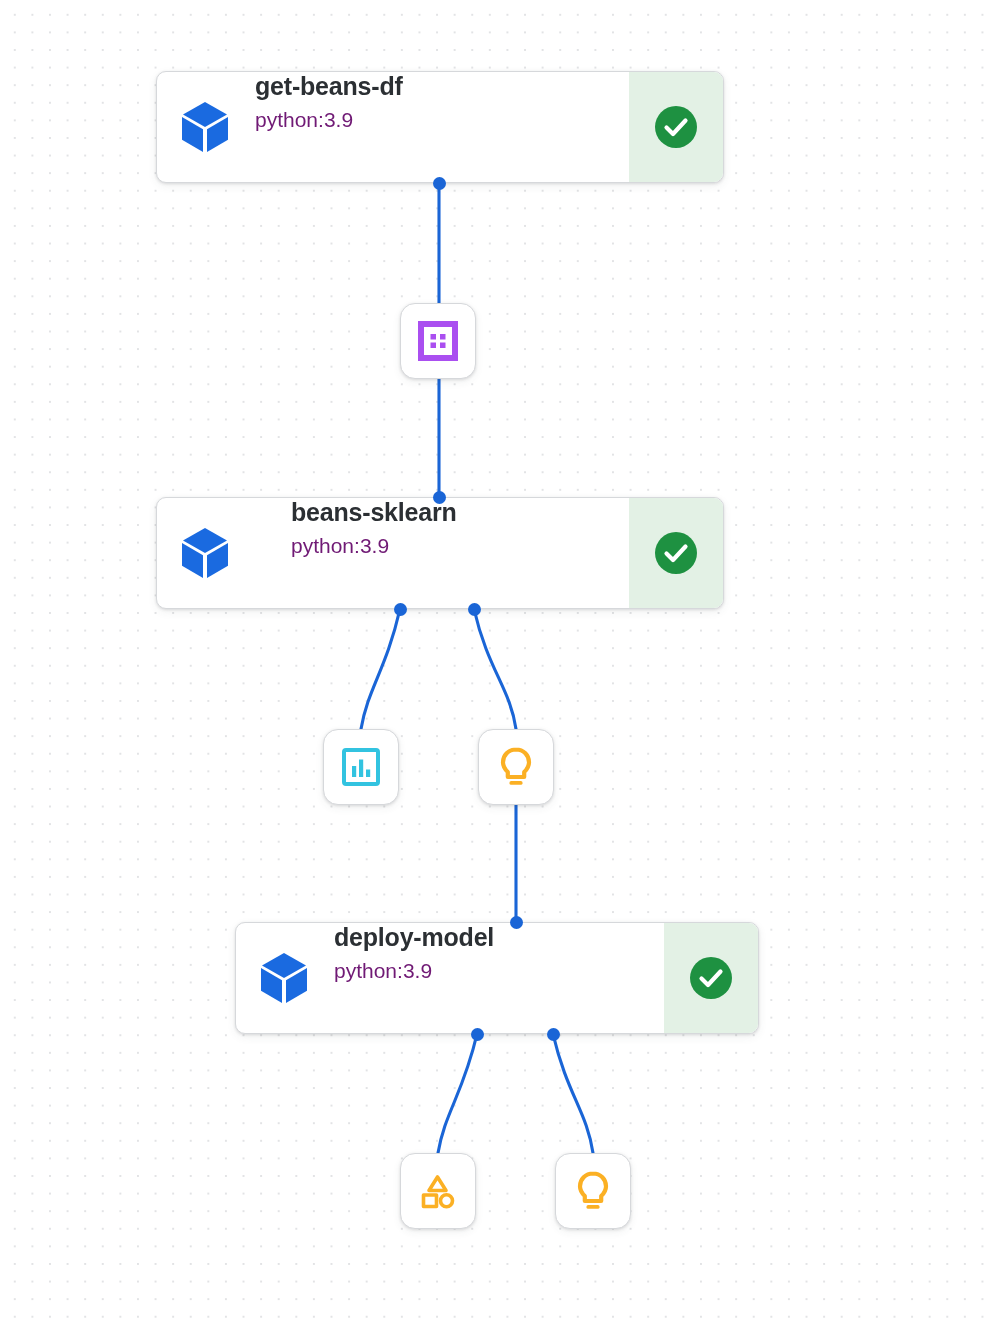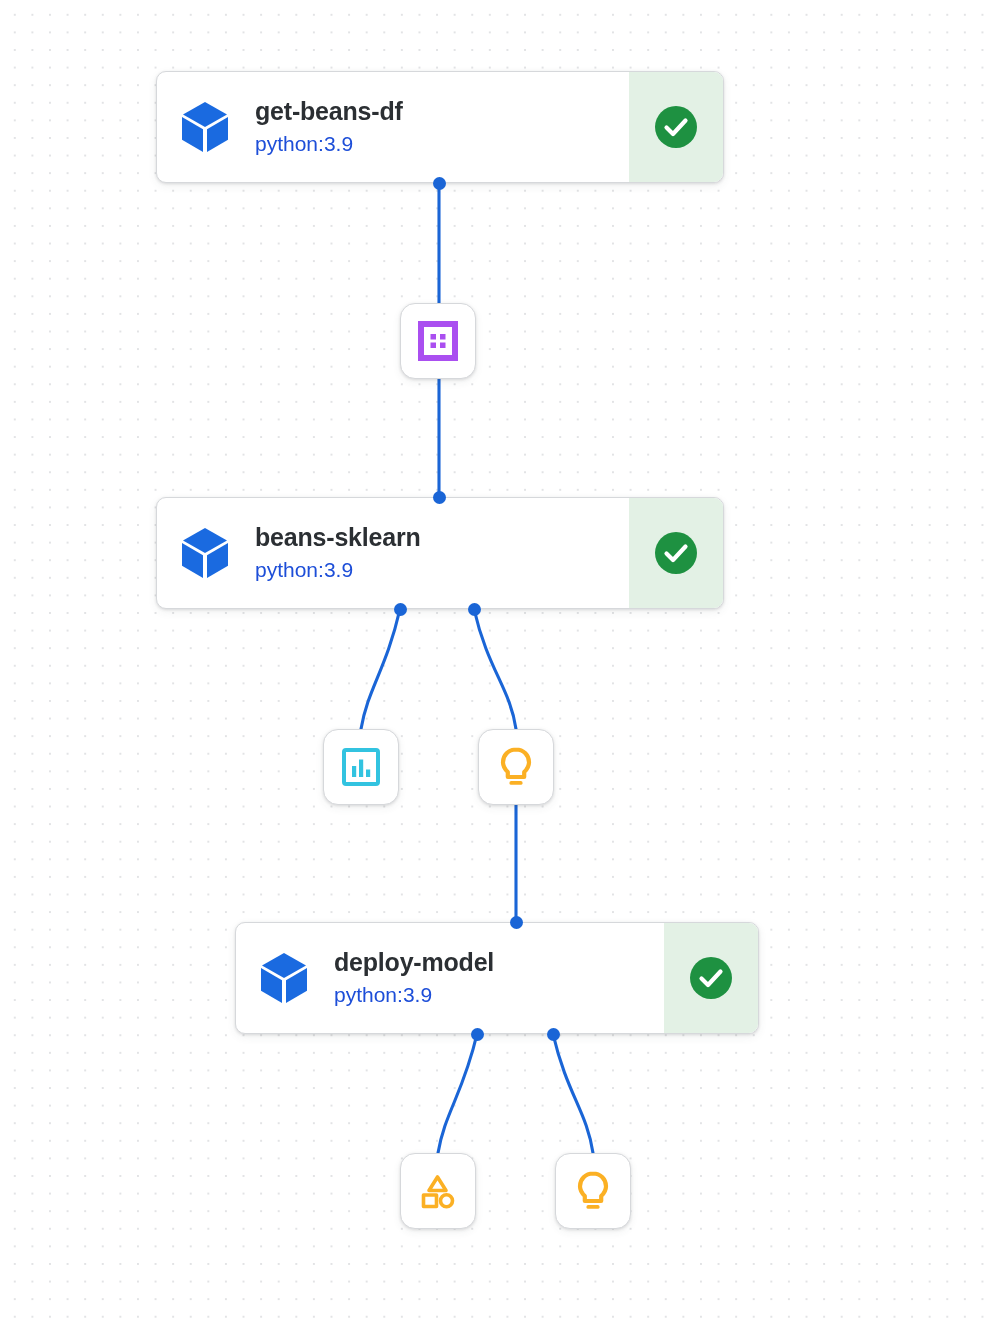--- a/index.html
+++ b/index.html
@@ -54,38 +54,38 @@
     flex: 0 0 96px;
     display: flex;
     align-items: center;
     justify-content: center;
   }
 
   .node-text-cell {
     flex: 1 1 auto;
     display: flex;
     flex-direction: column;
-    justify-content: center;
+    justify-content: flex-start;
     align-items: flex-start;
     padding-left: 2px;
   }
 
   .node-title {
     font-size: 25px;
     font-weight: bold;
     color: #2b2f33;
     line-height: 1.18;
     letter-spacing: -0.2px;
     white-space: nowrap;
   }
 
   .node-subtitle {
     font-size: 21px;
     font-weight: normal;
-    color: #1d4ed8;
+    color: #701a75;
     line-height: 1.3;
     margin-top: 4px;
     white-space: nowrap;
   }
 
   .node-status-cell {
     width: 94px;
     flex: 0 0 94px;
     background: #e3f1e5;
     display: flex;
@@ -153,21 +153,21 @@
     <div class="node-status-cell">
       <span>
         <svg width="44" height="44" viewBox="0 0 44 44">
           <circle cx="22" cy="22" r="21" fill="#1e9141"></circle>
           <path d="M12.5 22.5 L19 29 L31.5 15.5" fill="none" stroke="#ffffff" stroke-width="4.2" stroke-linecap="round" stroke-linejoin="round"></path>
         </svg>
       </span>
     </div>
   </div>
 
-  <div class="node" style="left:156px; top:497px; width:568px;">
+  <div class="node" style="left:156px; top:497px; width:568px;gap:36px;">
     <div class="node-icon-cell">
       <span>
         <svg width="50" height="54" viewBox="0 0 50 54">
           <path d="M25 2 L47 14.5 L25 27 L3 14.5 Z" fill="#1a6ae0"></path>
           <path d="M2 17 L23 29.2 L23 52 L2 39.8 Z" fill="#1a6ae0"></path>
           <path d="M48 17 L27 29.2 L27 52 L48 39.8 Z" fill="#1a6ae0"></path>
         </svg>
       </span>
     </div>
     <div class="node-text-cell">

